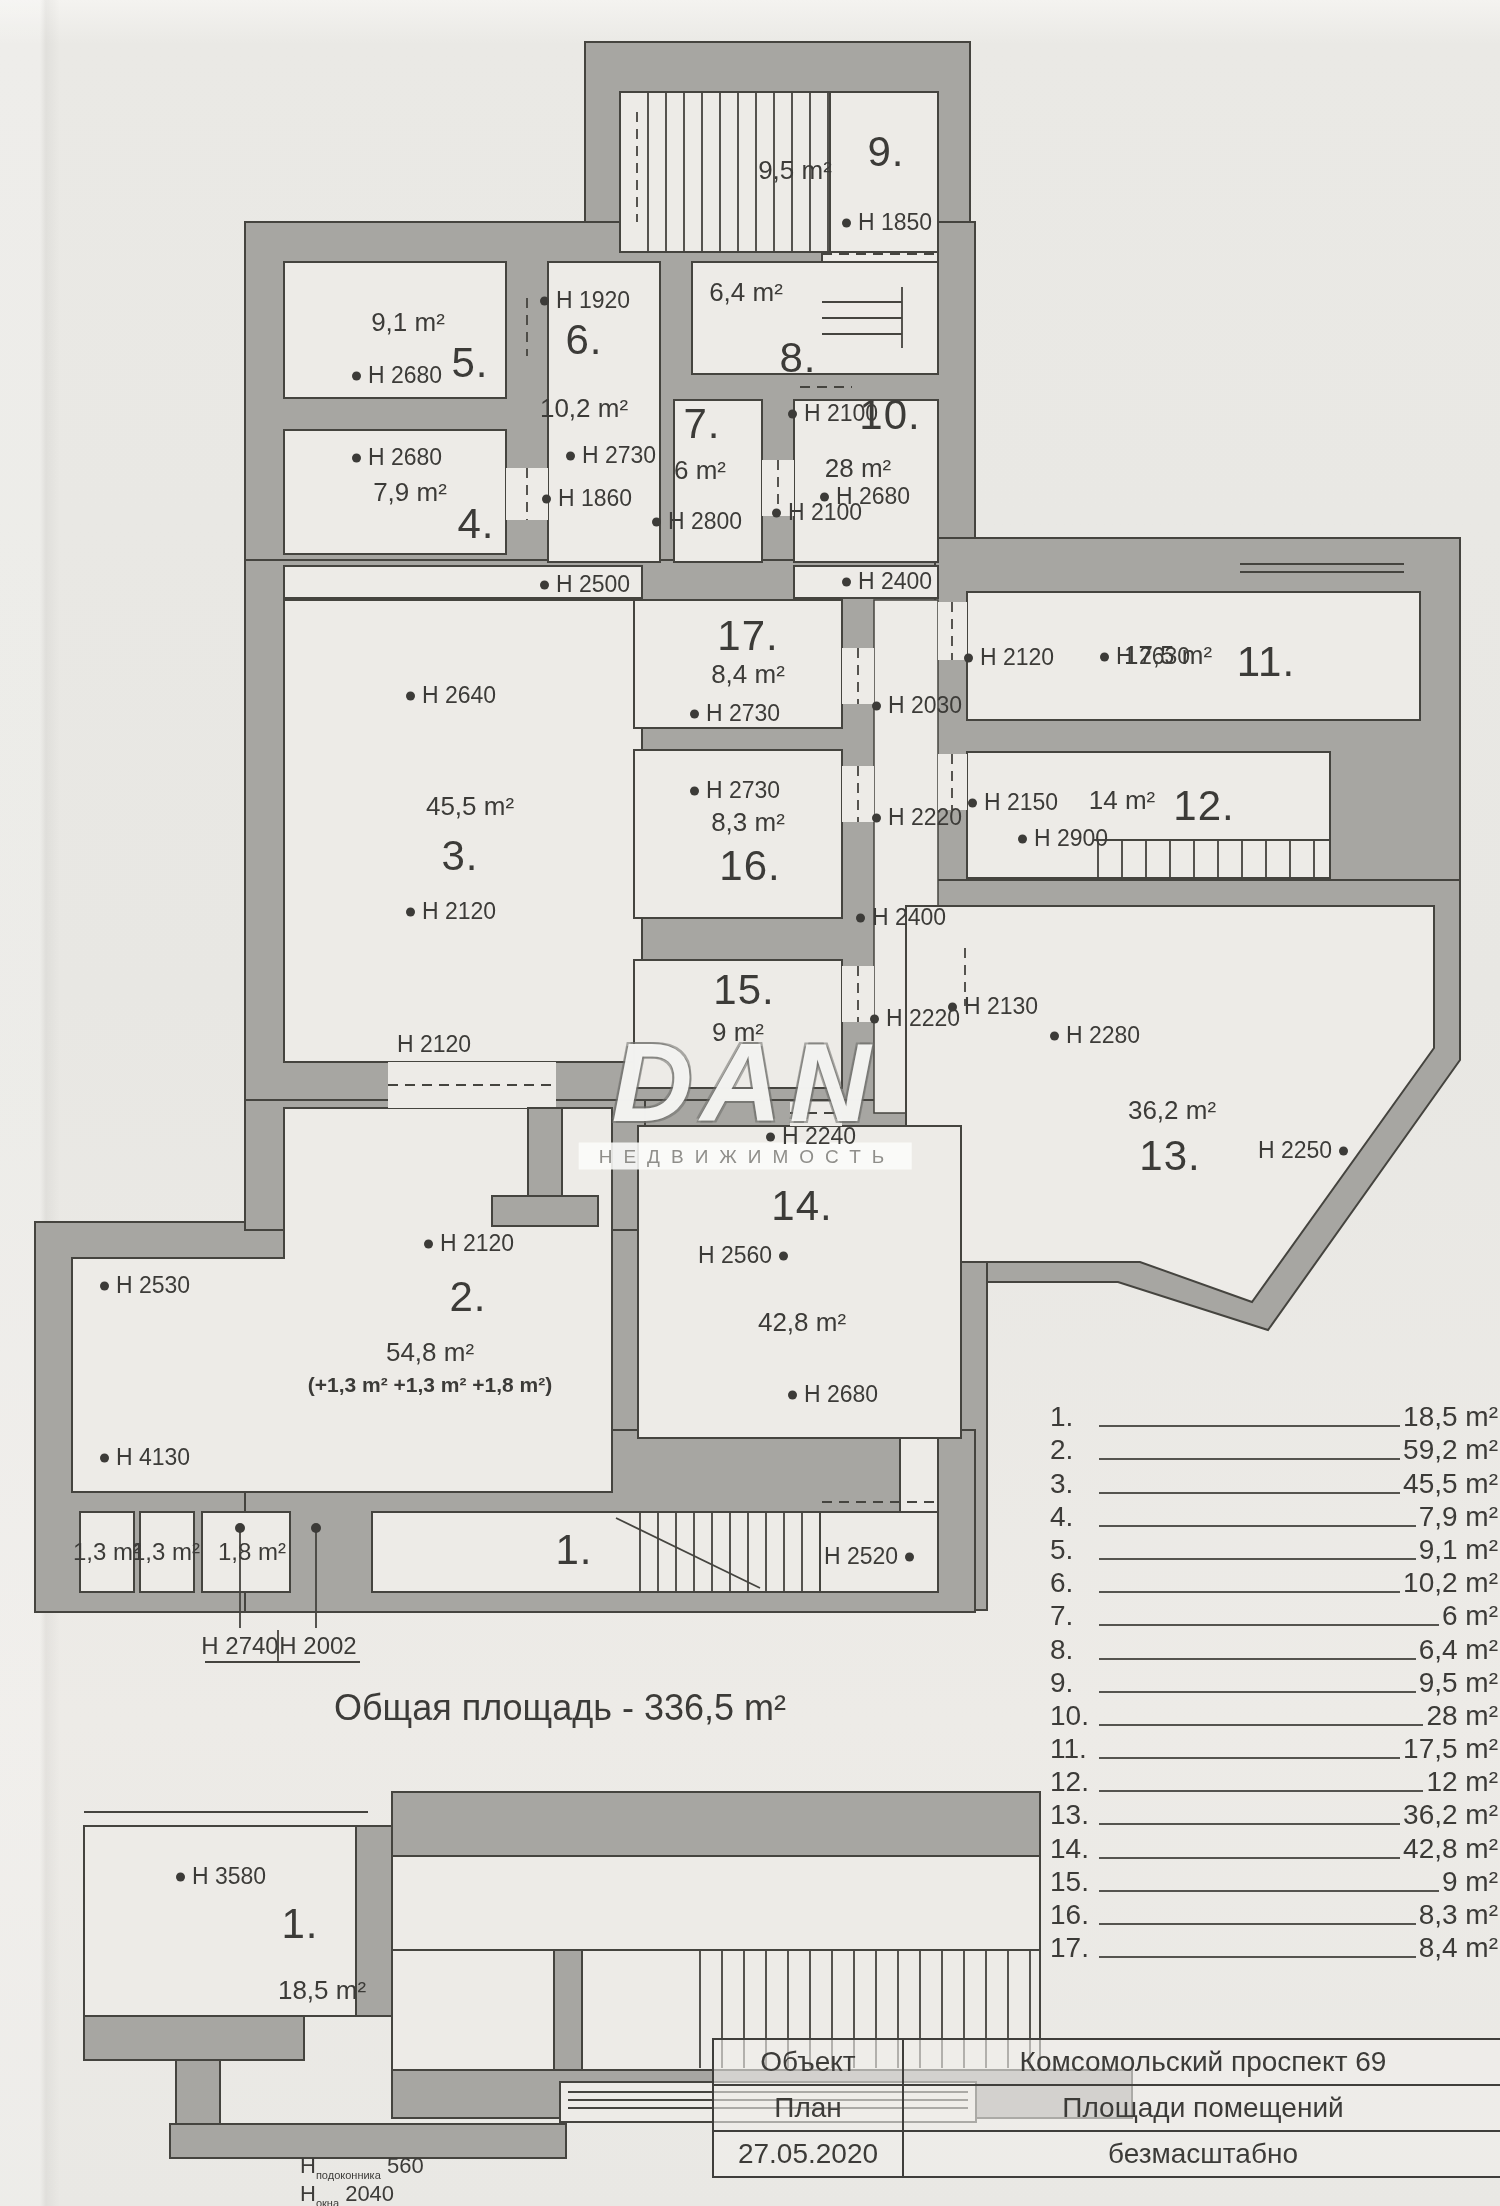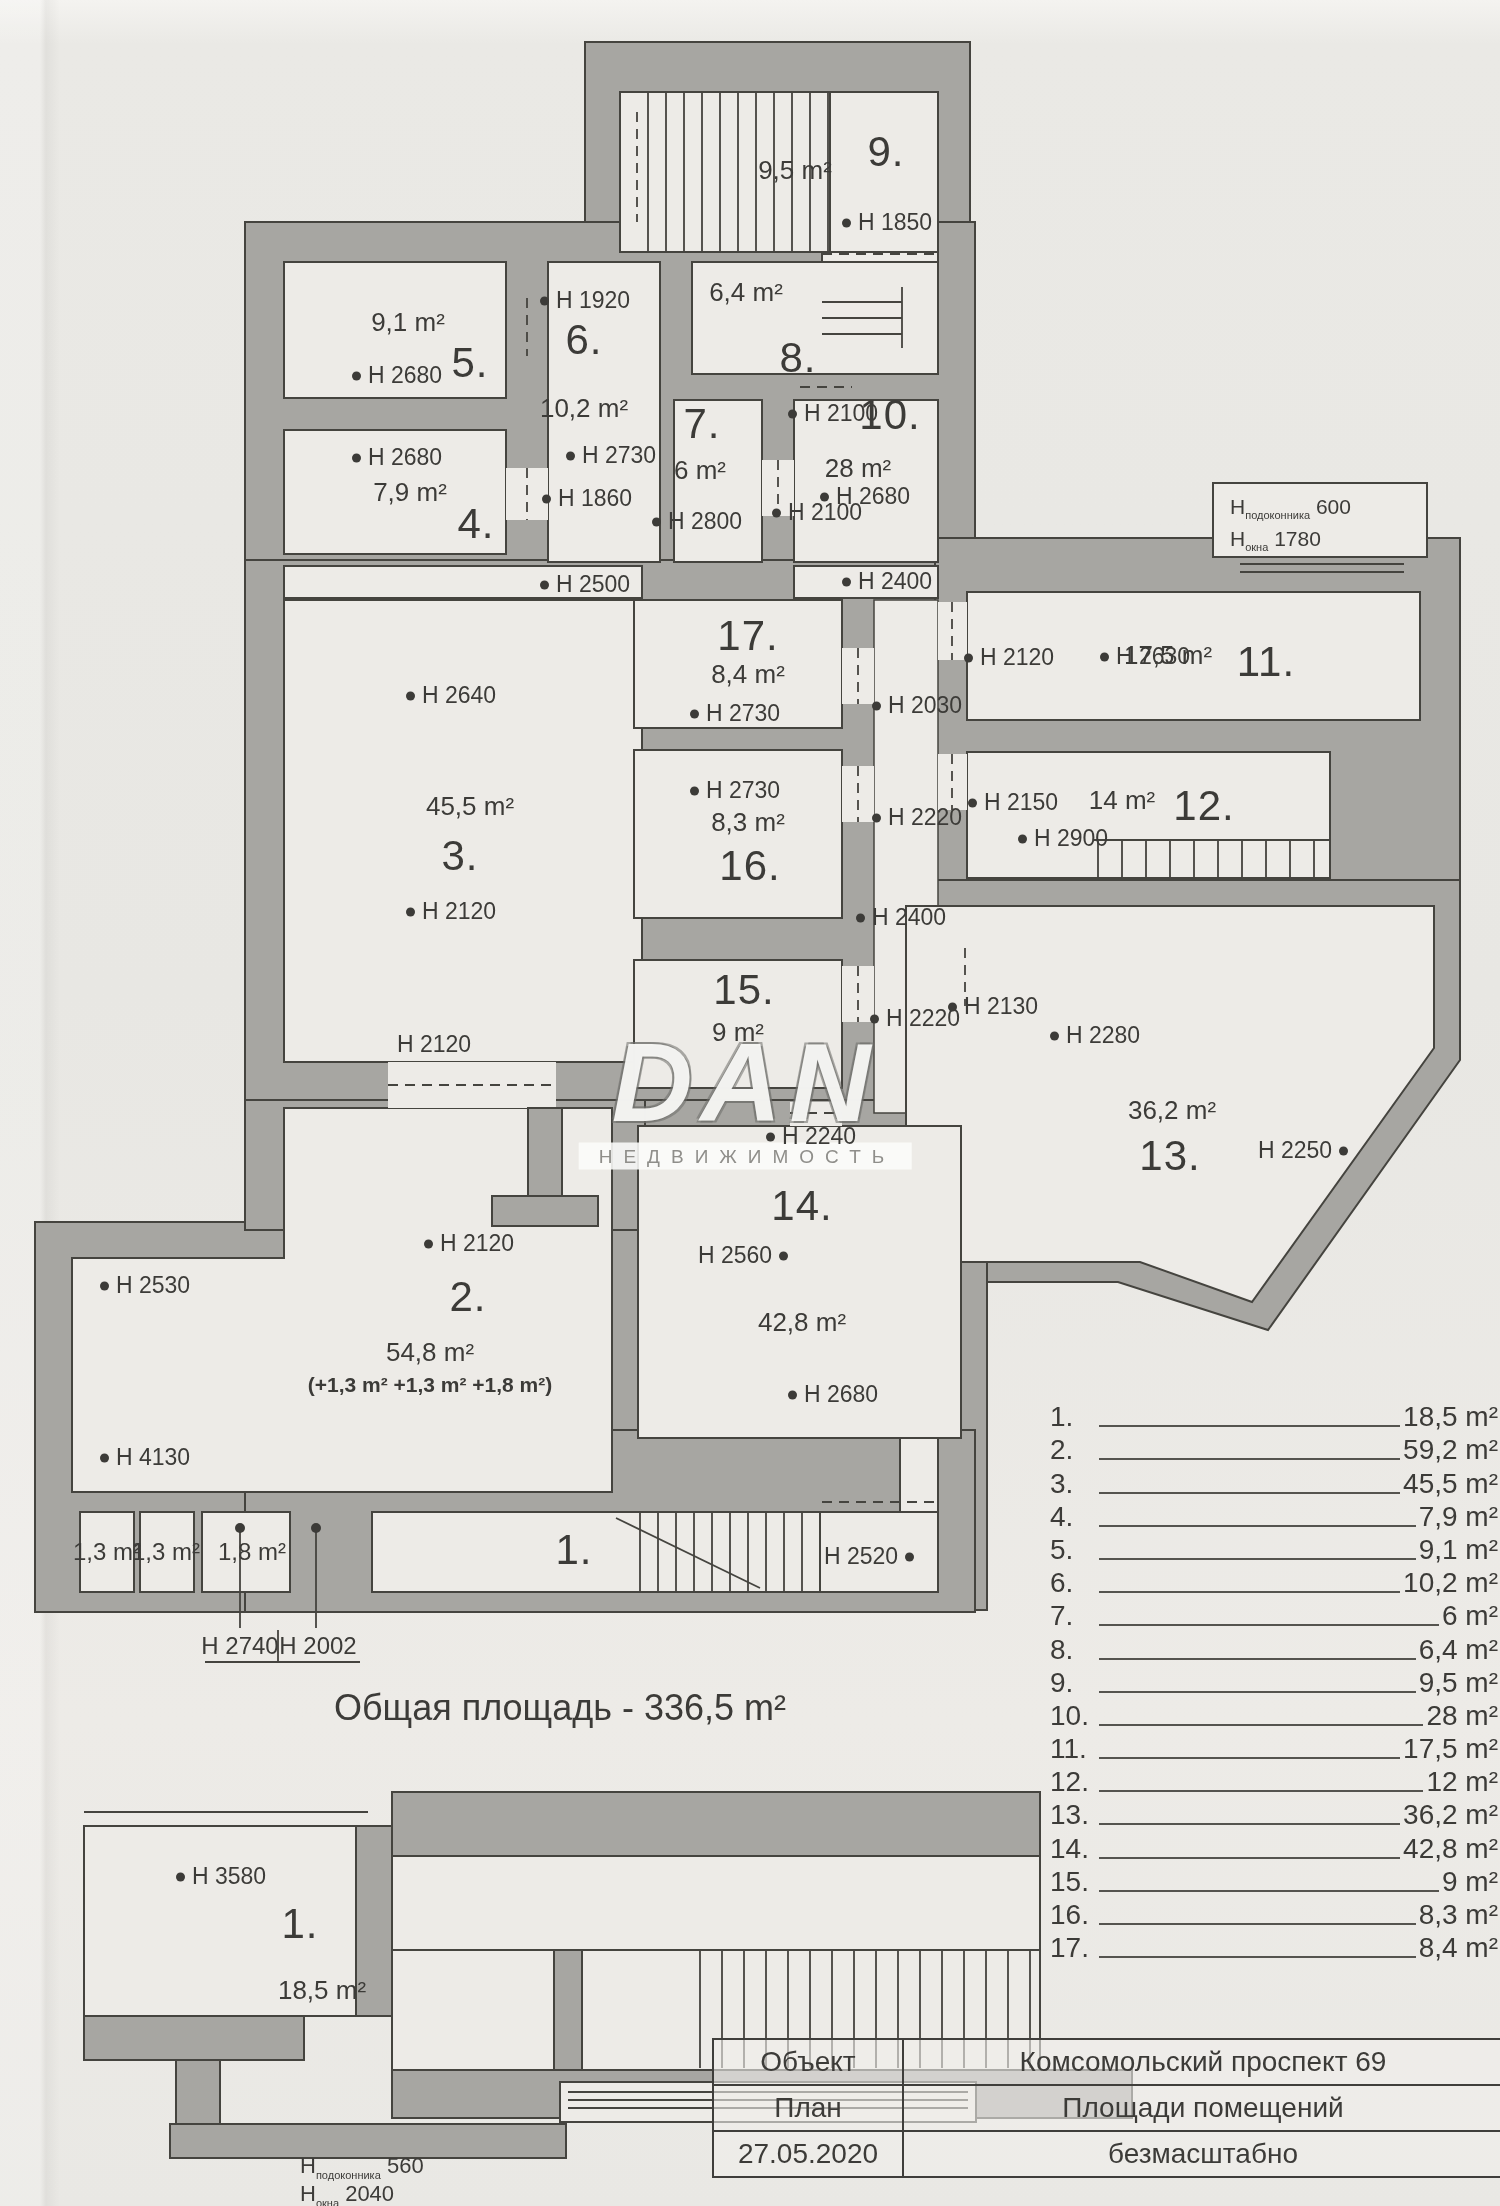--- a/index.html
+++ b/index.html
@@ -223,24 +223,20 @@
   <span class="lbl h dl" style="left:772px;top:512px">H 2100</span>
 
   <span class="lbl h dl" style="left:788px;top:413px">H 2100</span>
   <span class="lbl cn" style="left:890px;top:415px">10.</span>
   <span class="lbl area c" style="left:858px;top:468px">28 m²</span>
   <span class="lbl h dl" style="left:820px;top:496px">H 2680</span>
 
   <span class="lbl h dl" style="left:540px;top:584px">H 2500</span>
   <span class="lbl h dl" style="left:842px;top:581px">H 2400</span>
 
-  <div class="window-box">
-    <div><span>H</span><sub>подоконника</sub> <span>600</span></div>
-    <div><span>H</span><sub>окна</sub> <span>1780</span></div>
-  </div>
 
   <span class="lbl h dl" style="left:964px;top:657px">H 2120</span>
   <span class="lbl area c" style="left:1168px;top:655px">17,5 m²</span>
   <span class="lbl cn" style="left:1266px;top:662px">11.</span>
   <span class="lbl h dl" style="left:1100px;top:656px">H 2630</span>
 
   <span class="lbl h dl" style="left:968px;top:802px">H 2150</span>
   <span class="lbl area c" style="left:1122px;top:800px">14 m²</span>
   <span class="lbl cn" style="left:1204px;top:806px">12.</span>
   <span class="lbl h dl" style="left:1018px;top:838px">H 2900</span>

